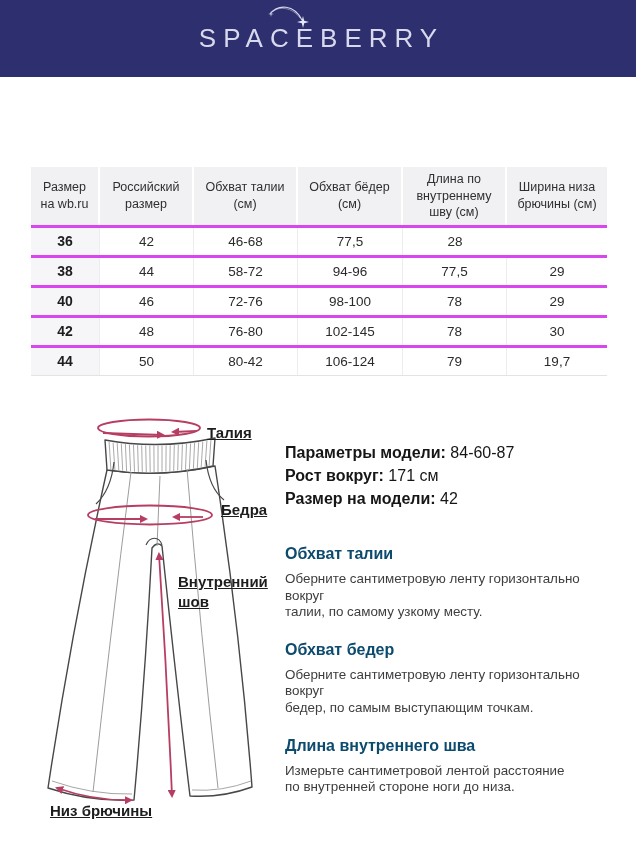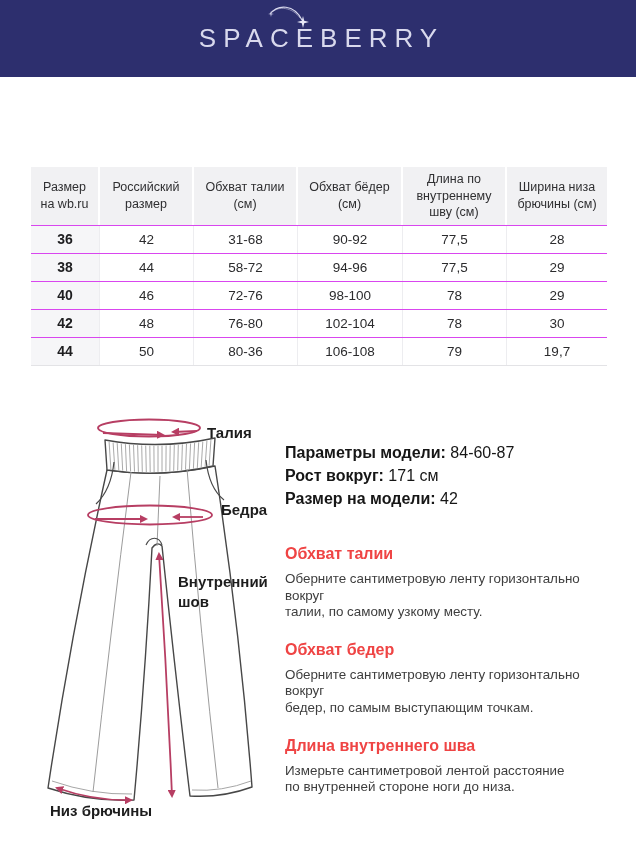--- a/index.html
+++ b/index.html
@@ -21,43 +21,43 @@
   .logo-star-svg{position:absolute;left:70px;top:-20px;width:52px;height:32px;overflow:visible;}
 
   
   .size-table{position:absolute;left:31px;top:167px;width:576px;}
   .st-grid{display:grid;grid-template-columns:69px 94px 104px 105px 104px 100px;}
   .st-head{background:var(--th-bg);}
   .st-head .cell{min-height:55px;display:flex;align-items:center;justify-content:center;
     text-align:center;font-size:12.5px;line-height:1.32;color:#2f2f31;padding:4px 6px;
     border-right:2px solid #ffffff;}
   .st-head .cell:last-child{border-right:none;}
-  .st-row{border-top:1px solid #d946ef;}
+  .st-row{border-top:3px solid #d946ef;}
   .st-row .cell{height:27px;display:flex;align-items:center;justify-content:center;
     font-size:13.5px;color:#2b2b2d;background:#fff;border-right:1px solid #ededf0;}
   .st-row .cell:last-child{border-right:none;}
   .st-row .cell.key{background:var(--firstcol-bg);font-weight:700;font-size:14px;color:#1d1d1f;}
   .st-bottom{border-bottom:1px solid #e3e3e6;}
 
   
   .diagram{position:absolute;left:20px;top:398px;width:280px;height:440px;}
   .diagram svg{position:absolute;left:0;top:0;overflow:visible;}
-  .diag-label{position:absolute;font-size:15px;font-weight:700;color:#1d1d1d;white-space:nowrap;}
+  .diag-label{position:absolute;font-size:15px;font-weight:700;color:#1d1d1d;white-space:nowrap;text-decoration:underline;}
   .lbl-waist{left:207px;top:424px;}
   .lbl-hips{left:221px;top:501px;}
   .lbl-inseam{left:178px;top:572px;line-height:20px;white-space:normal;width:100px;}
   .lbl-hem{left:50px;top:802px;}
 
   
   .info-col{position:absolute;left:285px;top:441px;width:320px;}
   .model-info{margin-bottom:34px;}
   .model-line{font-size:16px;line-height:23px;color:#161616;}
   .model-line b{font-weight:700;}
   .section{margin-bottom:19px;}
-  .section-title{font-size:16px;font-weight:700;color:#ef4444;margin-bottom:8px;line-height:19px;}
+  .section-title{font-size:16px;font-weight:700;color:#0c4a6e;margin-bottom:8px;line-height:19px;}
   .section-text{font-size:13.4px;color:#3e3e3e;line-height:16.6px;}
 </style>
 </head>
 <body>
 
 <div class="canvas">
 
   <div class="brand-bar">
     <div class="logo">
       <span>SPACEBERRY</span>
@@ -76,22 +76,21 @@
       <div class="cell">Российский размер</div>
       <div class="cell">Обхват талии (см)</div>
       <div class="cell">Обхват бёдер (см)</div>
       <div class="cell">Длина по внутреннему шву (см)</div>
       <div class="cell">Ширина низа брючины (см)</div>
     </div>
 
     <div class="st-grid st-row">
       <div class="cell key">36</div>
       <div class="cell">42</div>
-      <div class="cell">31-68</div>
-      <div class="cell">90-92</div>
+      <div class="cell">46-68</div>
       <div class="cell">77,5</div>
       <div class="cell">28</div>
     </div>
     <div class="st-grid st-row">
       <div class="cell key">38</div>
       <div class="cell">44</div>
       <div class="cell">58-72</div>
       <div class="cell">94-96</div>
       <div class="cell">77,5</div>
       <div class="cell">29</div>
@@ -101,29 +100,29 @@
       <div class="cell">46</div>
       <div class="cell">72-76</div>
       <div class="cell">98-100</div>
       <div class="cell">78</div>
       <div class="cell">29</div>
     </div>
     <div class="st-grid st-row">
       <div class="cell key">42</div>
       <div class="cell">48</div>
       <div class="cell">76-80</div>
-      <div class="cell">102-104</div>
+      <div class="cell">102-145</div>
       <div class="cell">78</div>
       <div class="cell">30</div>
     </div>
     <div class="st-grid st-row st-bottom">
       <div class="cell key">44</div>
       <div class="cell">50</div>
-      <div class="cell">80-36</div>
-      <div class="cell">106-108</div>
+      <div class="cell">80-42</div>
+      <div class="cell">106-124</div>
       <div class="cell">79</div>
       <div class="cell">19,7</div>
     </div>
   </div>
 
   <div class="diagram">
     <svg width="280" height="440" viewBox="0 0 280 440">
       <defs>
         <marker id="arr" viewBox="0 0 10 10" refX="7.5" refY="5" markerWidth="4.6" markerHeight="4.6" orient="auto-start-reverse">
           <path d="M0,0 L10,5 L0,10 Z" fill="#b73e63"></path>

